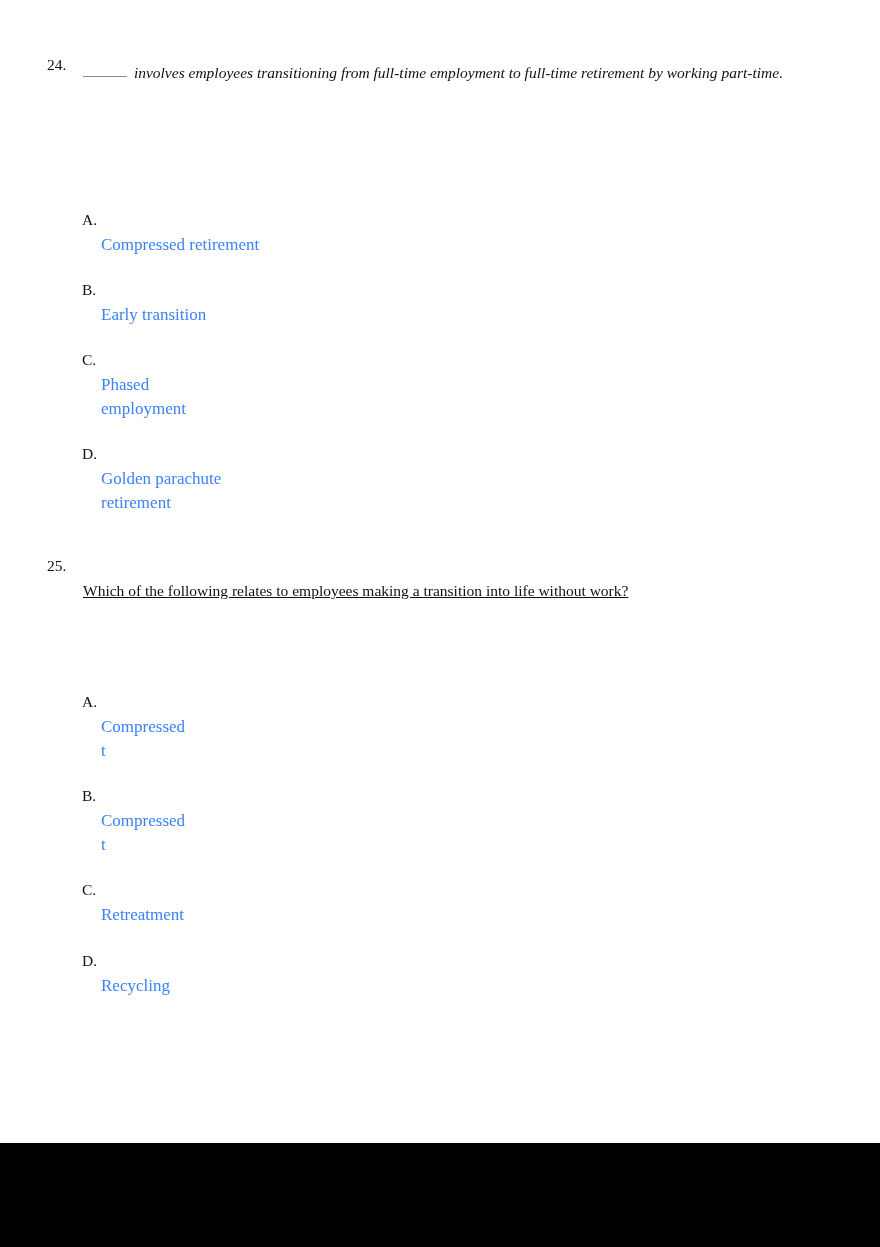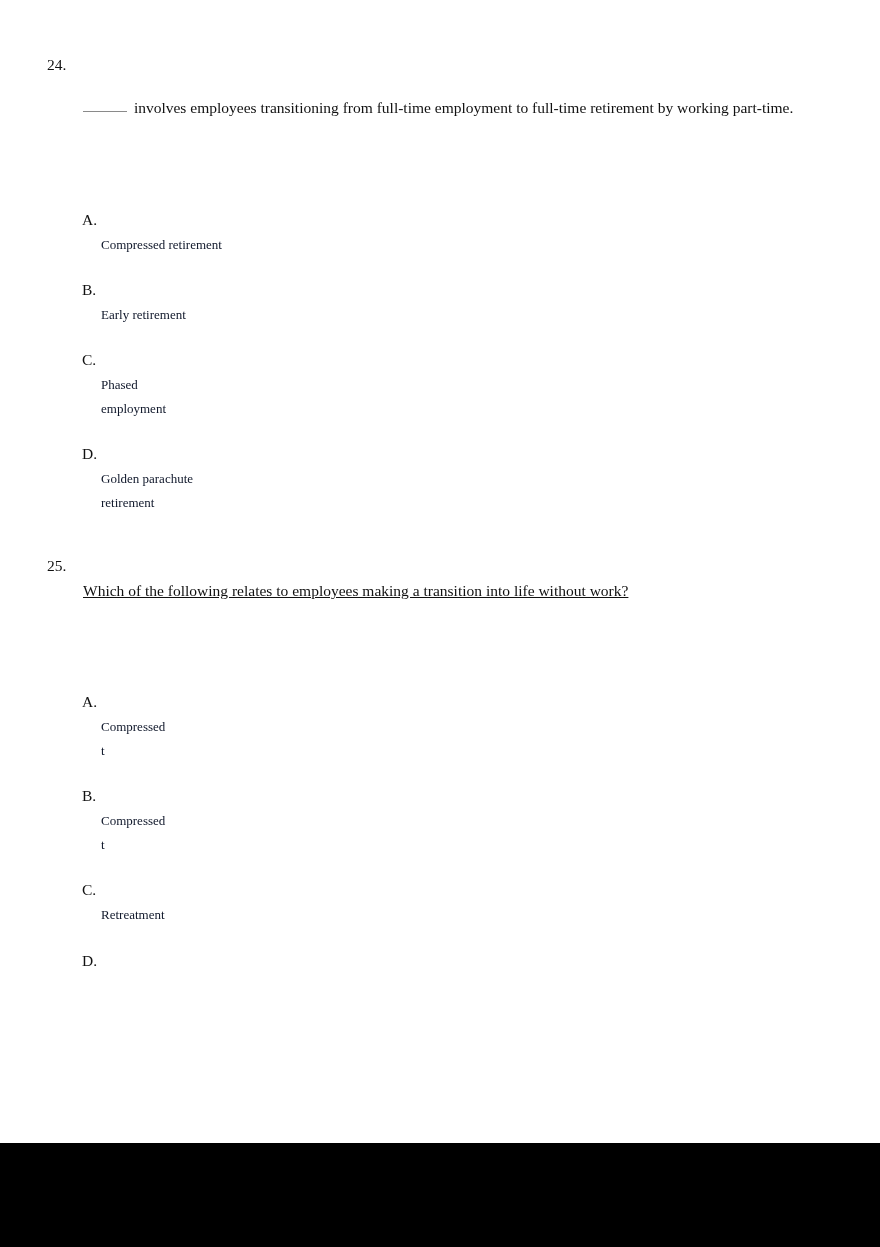--- a/index.html
+++ b/index.html
@@ -81,54 +81,54 @@
     line-height: 19px;
     color: #111111;
     white-space: nowrap;
   }
 
   .option-text {
     position: absolute;
     left: 101px;
     top: 23px;
     width: 500px;
-    font-size: 13px;
+    font-size: 17px;
     line-height: 23.5px;
-    color: #0f172a;
+    color: #3b82f6;
     white-space: pre-line;
   }
 
   
   .bottom-band {
     position: absolute;
     left: 0;
     width: 880px;
     background: #000000;
   }
 </style>
 </head>
 <body>
 
 <div class="page">
 
   <div class="question-block" style="top:55px;">
     <div class="q-number">24.</div>
-    <div class="q-stem" style="top:41px;">
+    <div class="q-stem" style="top:6px;font-style:italic;">
       <span class="blank-rule" style="border-bottom-color: rgb(138, 138, 138);"></span><span> involves employees transitioning from full-time employment to full-time retirement by working part-time.</span>
     </div>
   </div>
 
   <div class="options" style="top:210px;">
     <div class="option" style="height:70px;">
       <div class="option-letter">A.</div>
       <div class="option-text">Compressed retirement</div>
     </div>
     <div class="option" style="height:70px;">
       <div class="option-letter">B.</div>
-      <div class="option-text">Early retirement</div>
+      <div class="option-text">Early transition</div>
     </div>
     <div class="option" style="height:94px;">
       <div class="option-letter">C.</div>
       <div class="option-text">Phased
 employment</div>
     </div>
     <div class="option" style="height:94px;">
       <div class="option-letter">D.</div>
       <div class="option-text">Golden parachute
 retirement</div>
@@ -152,18 +152,19 @@
       <div class="option-letter">B.</div>
       <div class="option-text">Compressed
 t</div>
     </div>
     <div class="option" style="height:71px;">
       <div class="option-letter">C.</div>
       <div class="option-text">Retreatment</div>
     </div>
     <div class="option" style="height:71px;">
       <div class="option-letter">D.</div>
+      <div class="option-text">Recycling</div>
     </div>
   </div>
 
   <div class="bottom-band" style="top: 1143px; height: 104px; background: rgb(0, 0, 0);"></div>
 
 </div>
 
 </body></html>

